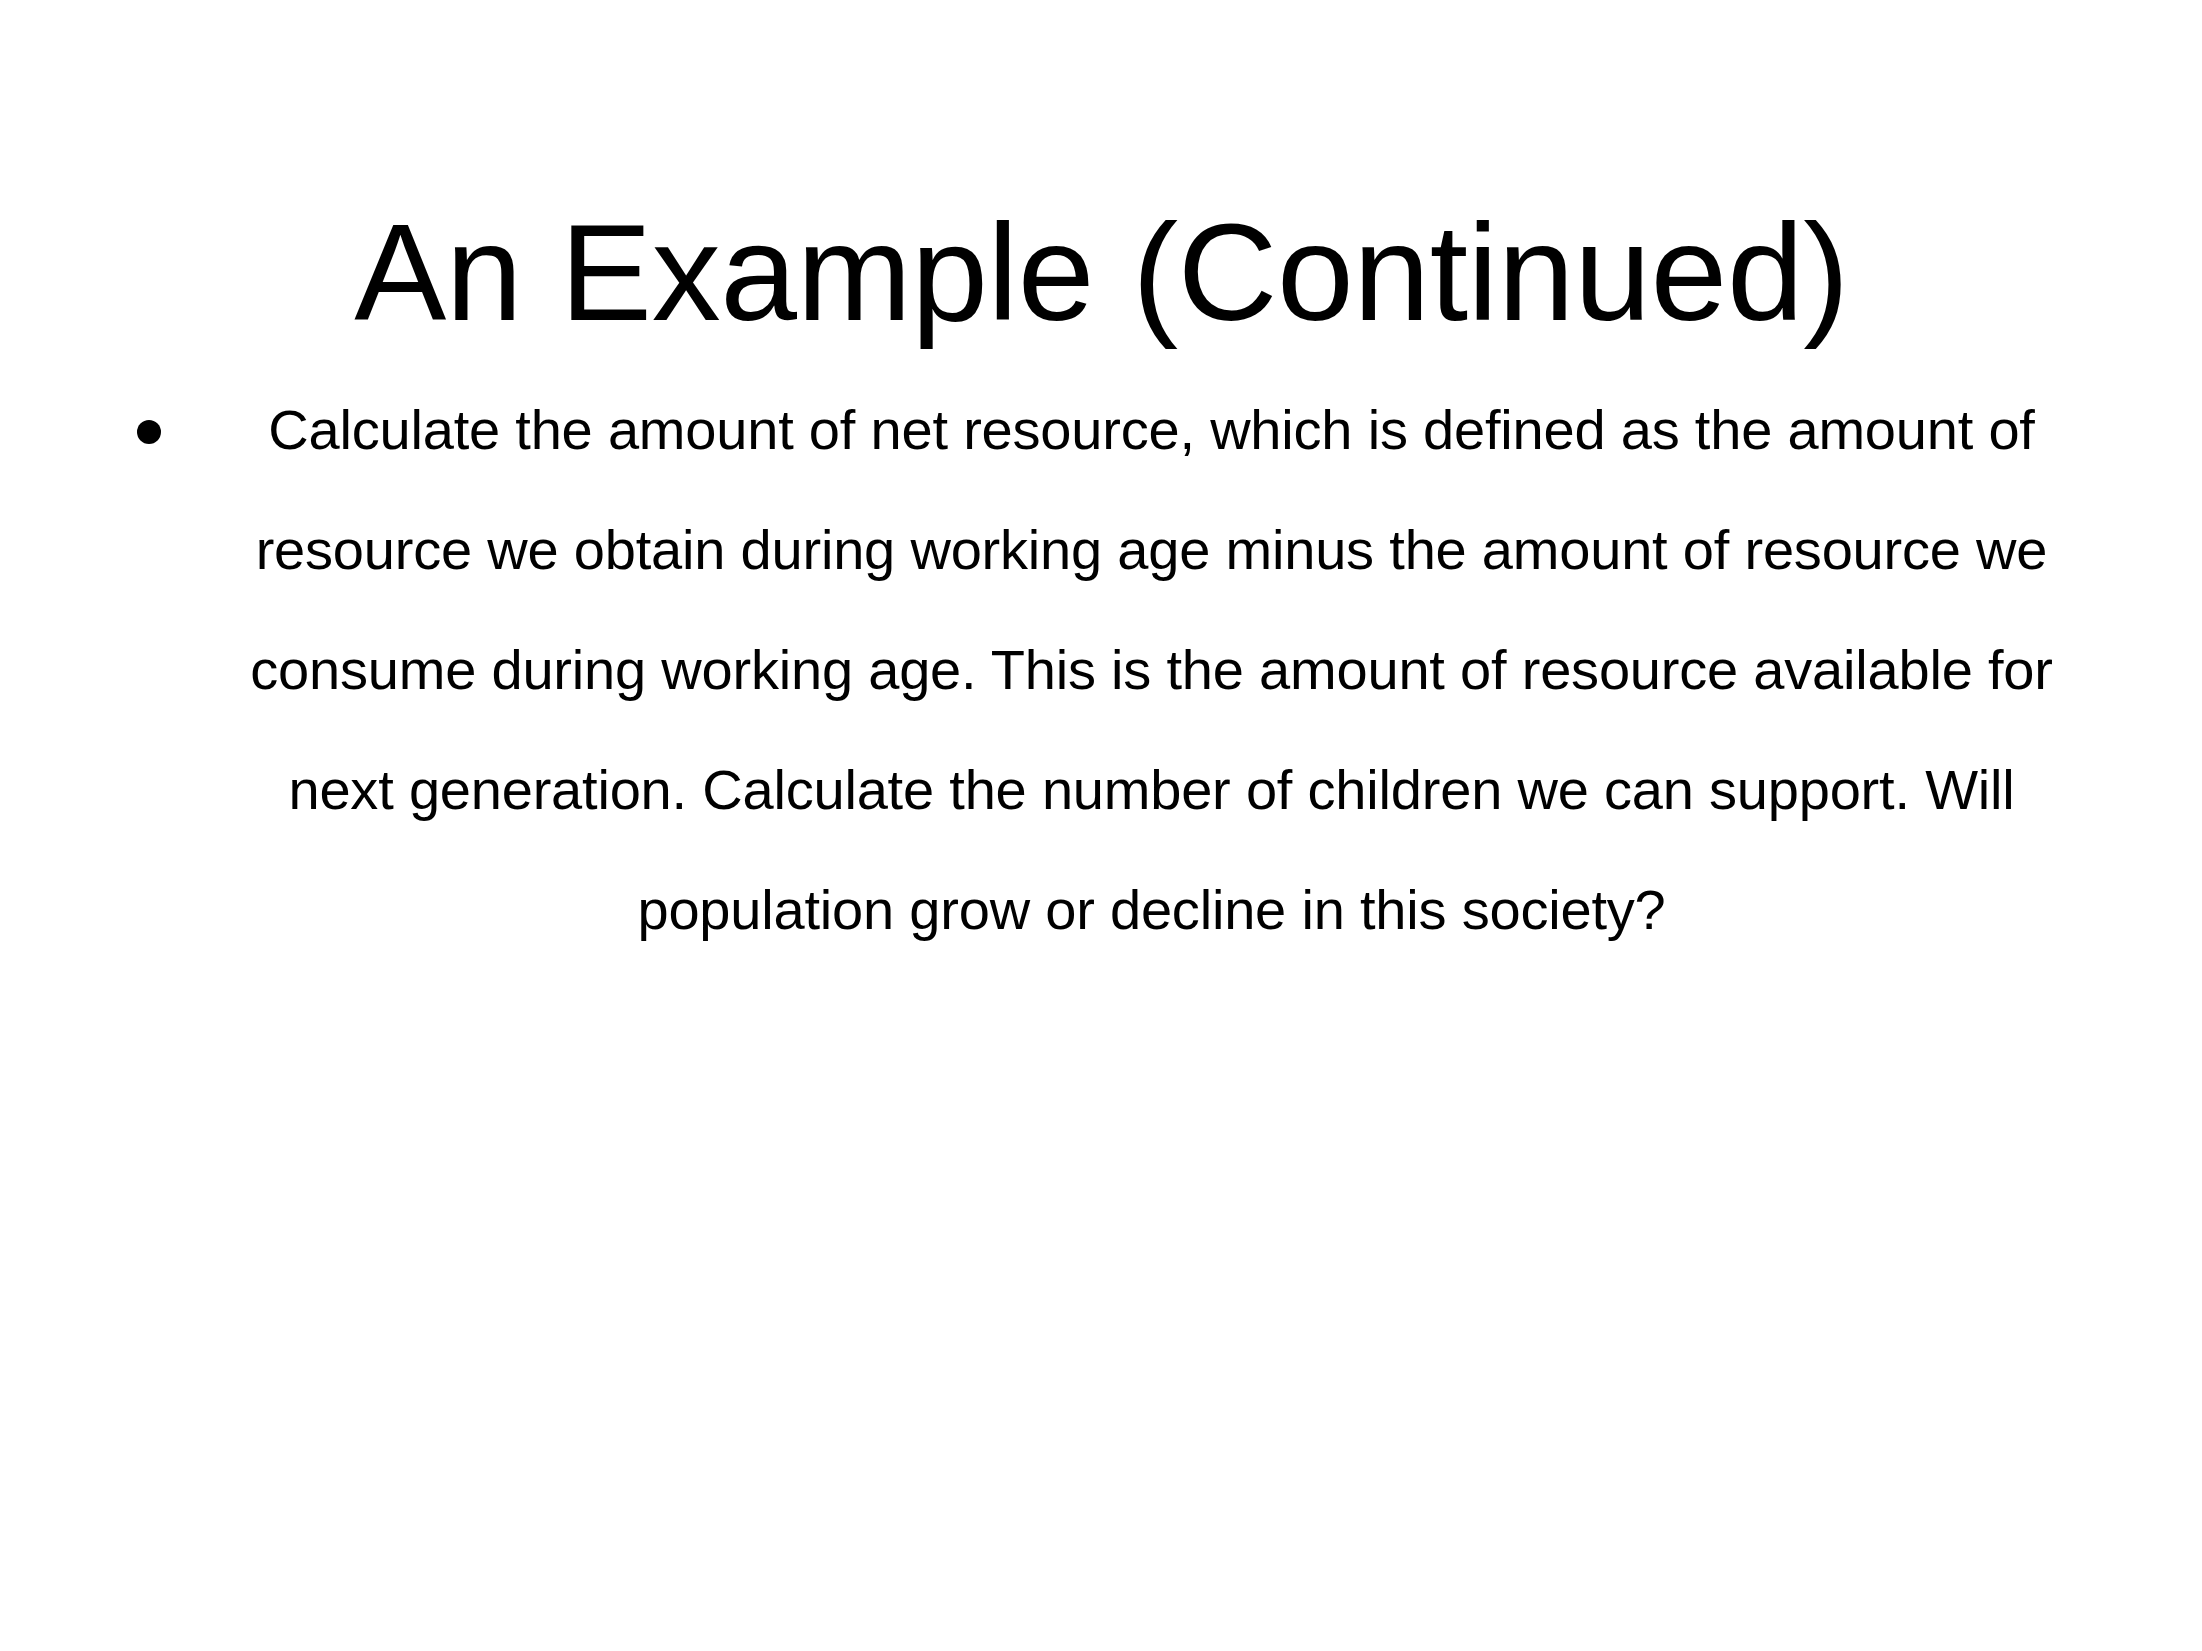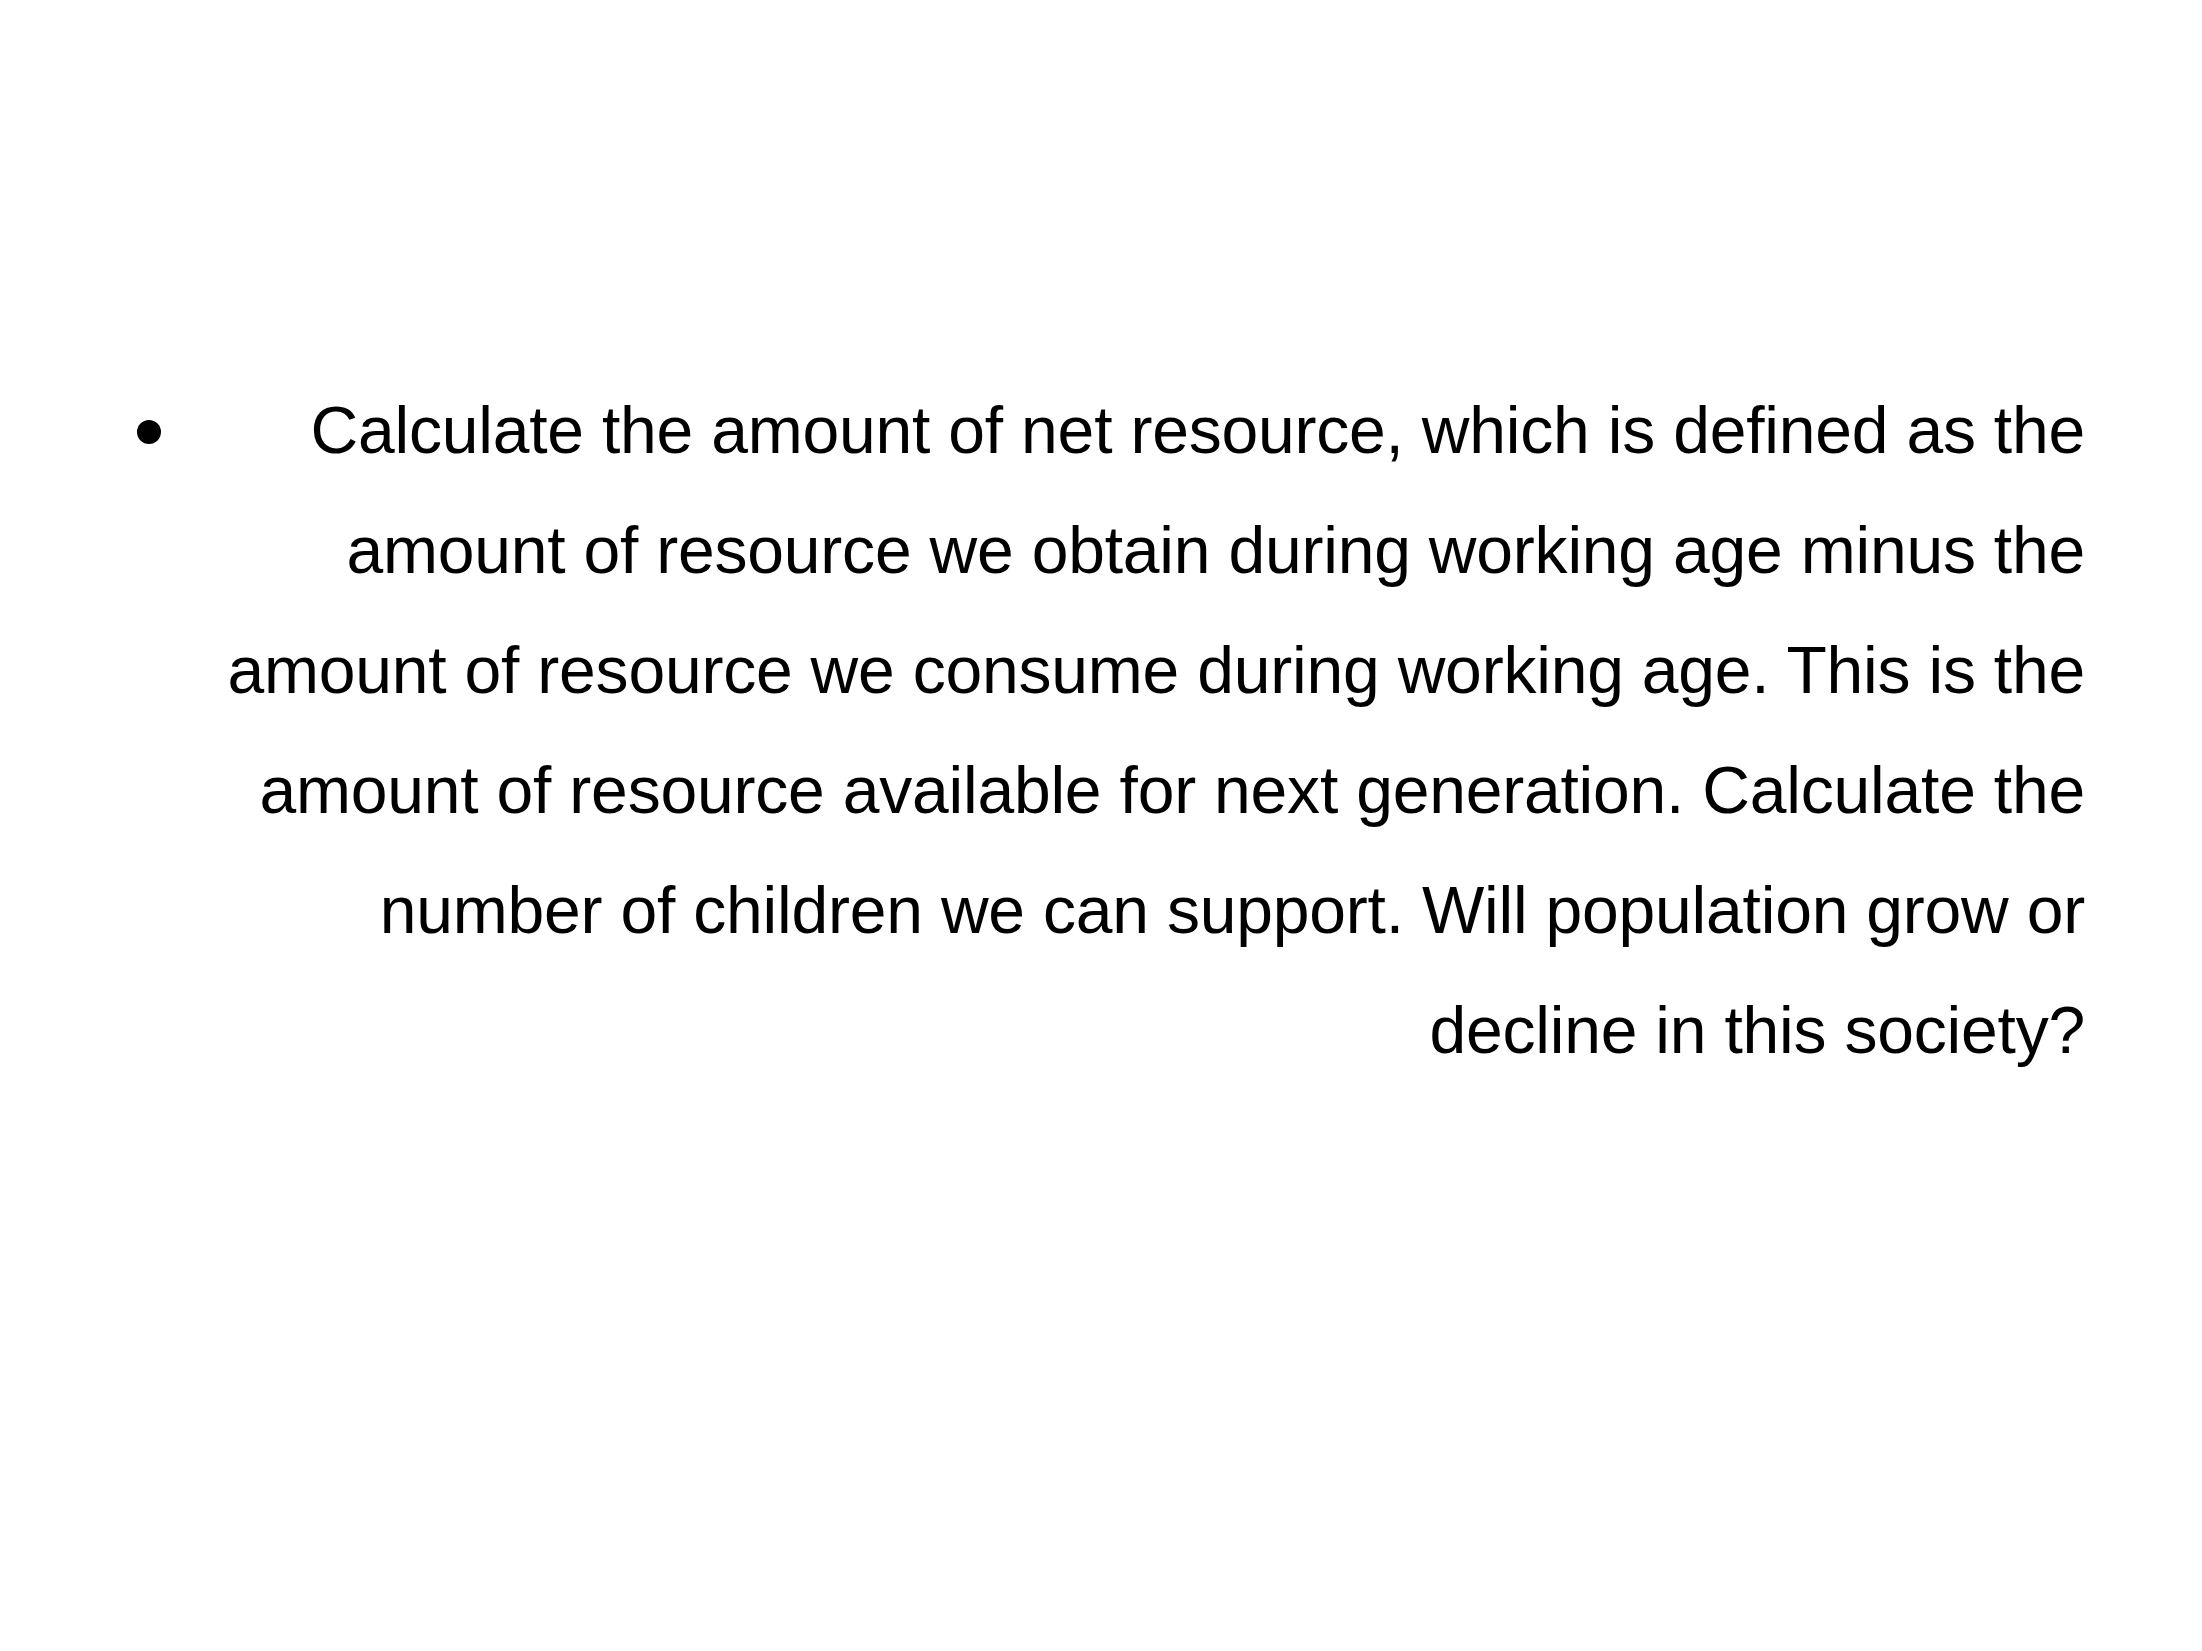--- a/index.html
+++ b/index.html
@@ -45,25 +45,25 @@
     left: 129px;
     top: 370px;
     width: 1979px;
   }
 
   .bullet-item {
     position: relative;
     display: block;
     padding-left: 89px;
     font-family: "Liberation Sans", sans-serif;
-    font-size: 66px;
+    font-size: 56px;
     line-height: 120px;
     font-weight: 400;
     color: #000000;
-    text-align: right;
+    text-align: center;
     letter-spacing: -0.2px;
     word-spacing: 0px;
     max-width: 1867px;
   }
 
   .bullet-marker {
     position: absolute;
     left: 7.7px;
     top: 50px;
     width: 24px;
@@ -75,20 +75,21 @@
 
   .bullet-text {
     display: block;
   }
 </style>
 </head>
 <body>
 
 <div class="slide">
 
+  <h1 class="slide-title">An Example (Continued)</h1>
 
   <div class="body-block">
 
     <div class="bullet-item">
       <span class="bullet-marker"></span>
       <span class="bullet-text">Calculate the amount of net resource, which is defined as the amount of resource we obtain during working age minus the amount of resource we consume during working age. This is the amount of resource available for next generation. Calculate the number of children we can support. Will population grow or decline in this society?</span>
     </div>
 
   </div>
 

